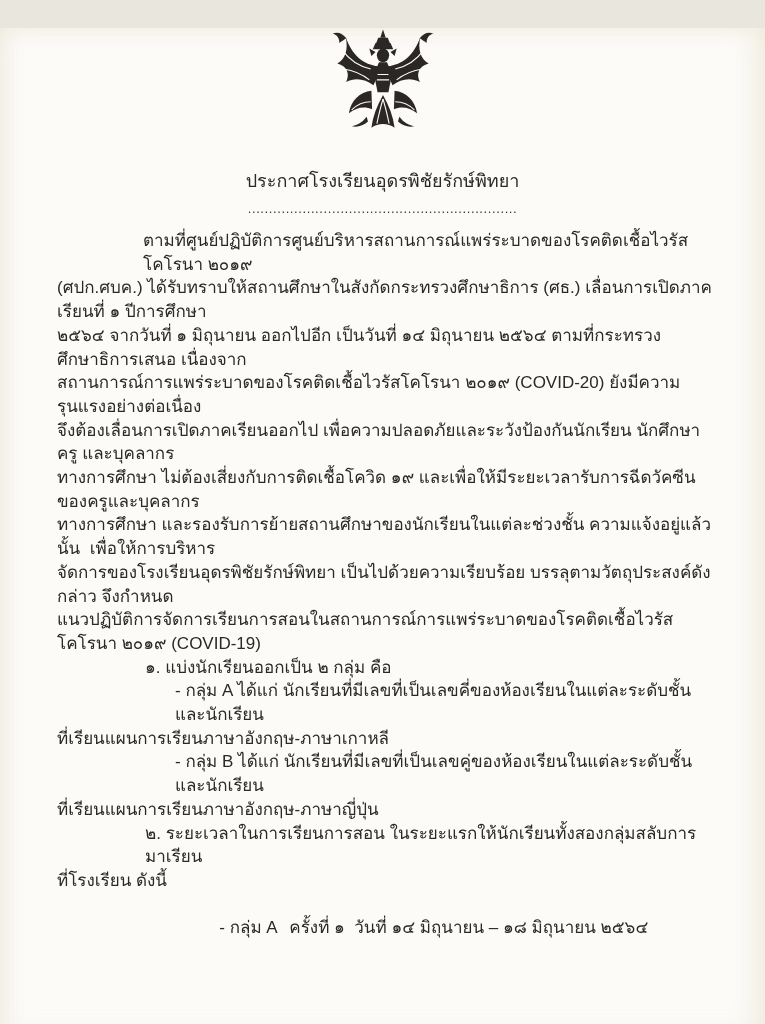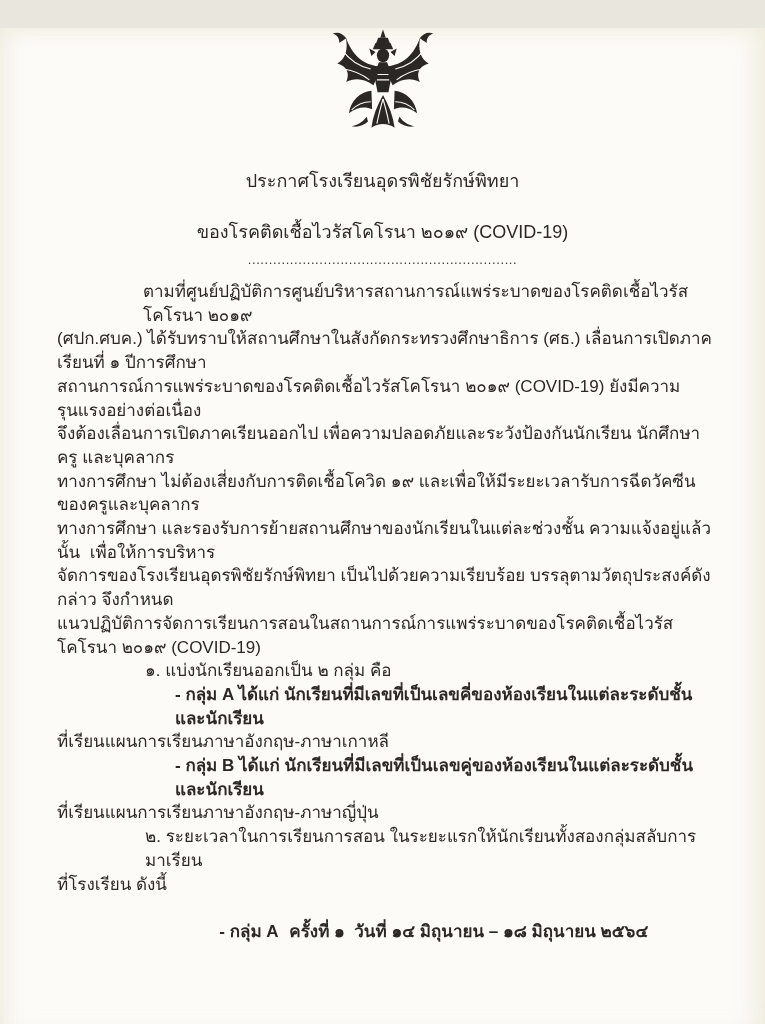--- a/index.html
+++ b/index.html
@@ -20,21 +20,21 @@
   .title { margin-top:10px; text-align:center; font-size:18px; line-height:27px; color:#2b2825; }
   .title .tl { white-space:pre-wrap;margin-top:24px; }
   .dots { text-align:center; font-size:13px; letter-spacing:.6px; color:#3a3733; line-height:16px; margin-top:6px; }
   .docbody {
     margin-top:12px; padding:0 50px 0 57px;
     font-size:17px; line-height:23.7px;
   }
   .ln { white-space:pre-wrap; min-height:23.7px; }
   .i1 { padding-left:86px; }   
   .inum { padding-left:88px; } 
-  .i2 { padding-left:118px;font-weight:bold; }  
+  .i2 { padding-left:118px; }  
   .srow .sg { display:inline-block; width:70px; white-space:pre-wrap;margin-left:16px; }
   .srow .st { white-space:pre-wrap; }
 </style>
 </head>
 <body>
 
 <div class="page">
 
   <div class="emblem">
     <svg width="150" height="112" viewBox="0 0 220 160" aria-hidden="true">
@@ -66,30 +66,30 @@
         <path d="M156 118 C 148 110 138 106 128 106"></path>
         <path d="M101 138 C 104 124 107 112 110 102"></path>
         <path d="M119 138 C 116 124 113 112 110 102"></path>
         <path d="M102 66 h16 M101 74 h18"></path>
       </g>
     </svg>
   </div>
 
   <div class="title">
     <div class="tl">ประกาศโรงเรียนอุดรพิชัยรักษ์พิทยา</div>
-    <div class="tl">ของโรคติดเชื้อไวรัสโคโรนา ๒๐๑๙ (COVID-19)</div>
   </div>
 
   <div class="dots">................................................................</div>
 
   <div class="docbody">
 
     <div class="ln i1">ตามที่ศูนย์ปฏิบัติการศูนย์บริหารสถานการณ์แพร่ระบาดของโรคติดเชื้อไวรัสโคโรนา ๒๐๑๙</div>
     <div class="ln">(ศปก.ศบค.) ได้รับทราบให้สถานศึกษาในสังกัดกระทรวงศึกษาธิการ (ศธ.) เลื่อนการเปิดภาคเรียนที่ ๑ ปีการศึกษา</div>
-    <div class="ln">สถานการณ์การแพร่ระบาดของโรคติดเชื้อไวรัสโคโรนา ๒๐๑๙ (COVID-19) ยังมีความรุนแรงอย่างต่อเนื่อง</div>
+    <div class="ln">๒๕๖๔ จากวันที่ ๑ มิถุนายน ออกไปอีก เป็นวันที่ ๑๔ มิถุนายน ๒๕๖๔ ตามที่กระทรวงศึกษาธิการเสนอ เนื่องจาก</div>
+    <div class="ln">สถานการณ์การแพร่ระบาดของโรคติดเชื้อไวรัสโคโรนา ๒๐๑๙ (COVID-20) ยังมีความรุนแรงอย่างต่อเนื่อง</div>
     <div class="ln">จึงต้องเลื่อนการเปิดภาคเรียนออกไป เพื่อความปลอดภัยและระวังป้องกันนักเรียน นักศึกษา ครู และบุคลากร</div>
     <div class="ln">ทางการศึกษา ไม่ต้องเสี่ยงกับการติดเชื้อโควิด ๑๙ และเพื่อให้มีระยะเวลารับการฉีดวัคซีนของครูและบุคลากร</div>
     <div class="ln">ทางการศึกษา และรองรับการย้ายสถานศึกษาของนักเรียนในแต่ละช่วงชั้น ความแจ้งอยู่แล้วนั้น  เพื่อให้การบริหาร</div>
     <div class="ln">จัดการของโรงเรียนอุดรพิชัยรักษ์พิทยา เป็นไปด้วยความเรียบร้อย บรรลุตามวัตถุประสงค์ดังกล่าว จึงกำหนด</div>
     <div class="ln">แนวปฏิบัติการจัดการเรียนการสอนในสถานการณ์การแพร่ระบาดของโรคติดเชื้อไวรัสโคโรนา ๒๐๑๙ (COVID-19)</div>
 
     <div class="ln inum">๑. แบ่งนักเรียนออกเป็น ๒ กลุ่ม คือ</div>
     <div class="ln i2">- กลุ่ม A ได้แก่ นักเรียนที่มีเลขที่เป็นเลขคี่ของห้องเรียนในแต่ละระดับชั้น และนักเรียน</div>
     <div class="ln">ที่เรียนแผนการเรียนภาษาอังกฤษ-ภาษาเกาหลี</div>
     <div class="ln i2">- กลุ่ม B ได้แก่ นักเรียนที่มีเลขที่เป็นเลขคู่ของห้องเรียนในแต่ละระดับชั้น และนักเรียน</div>

